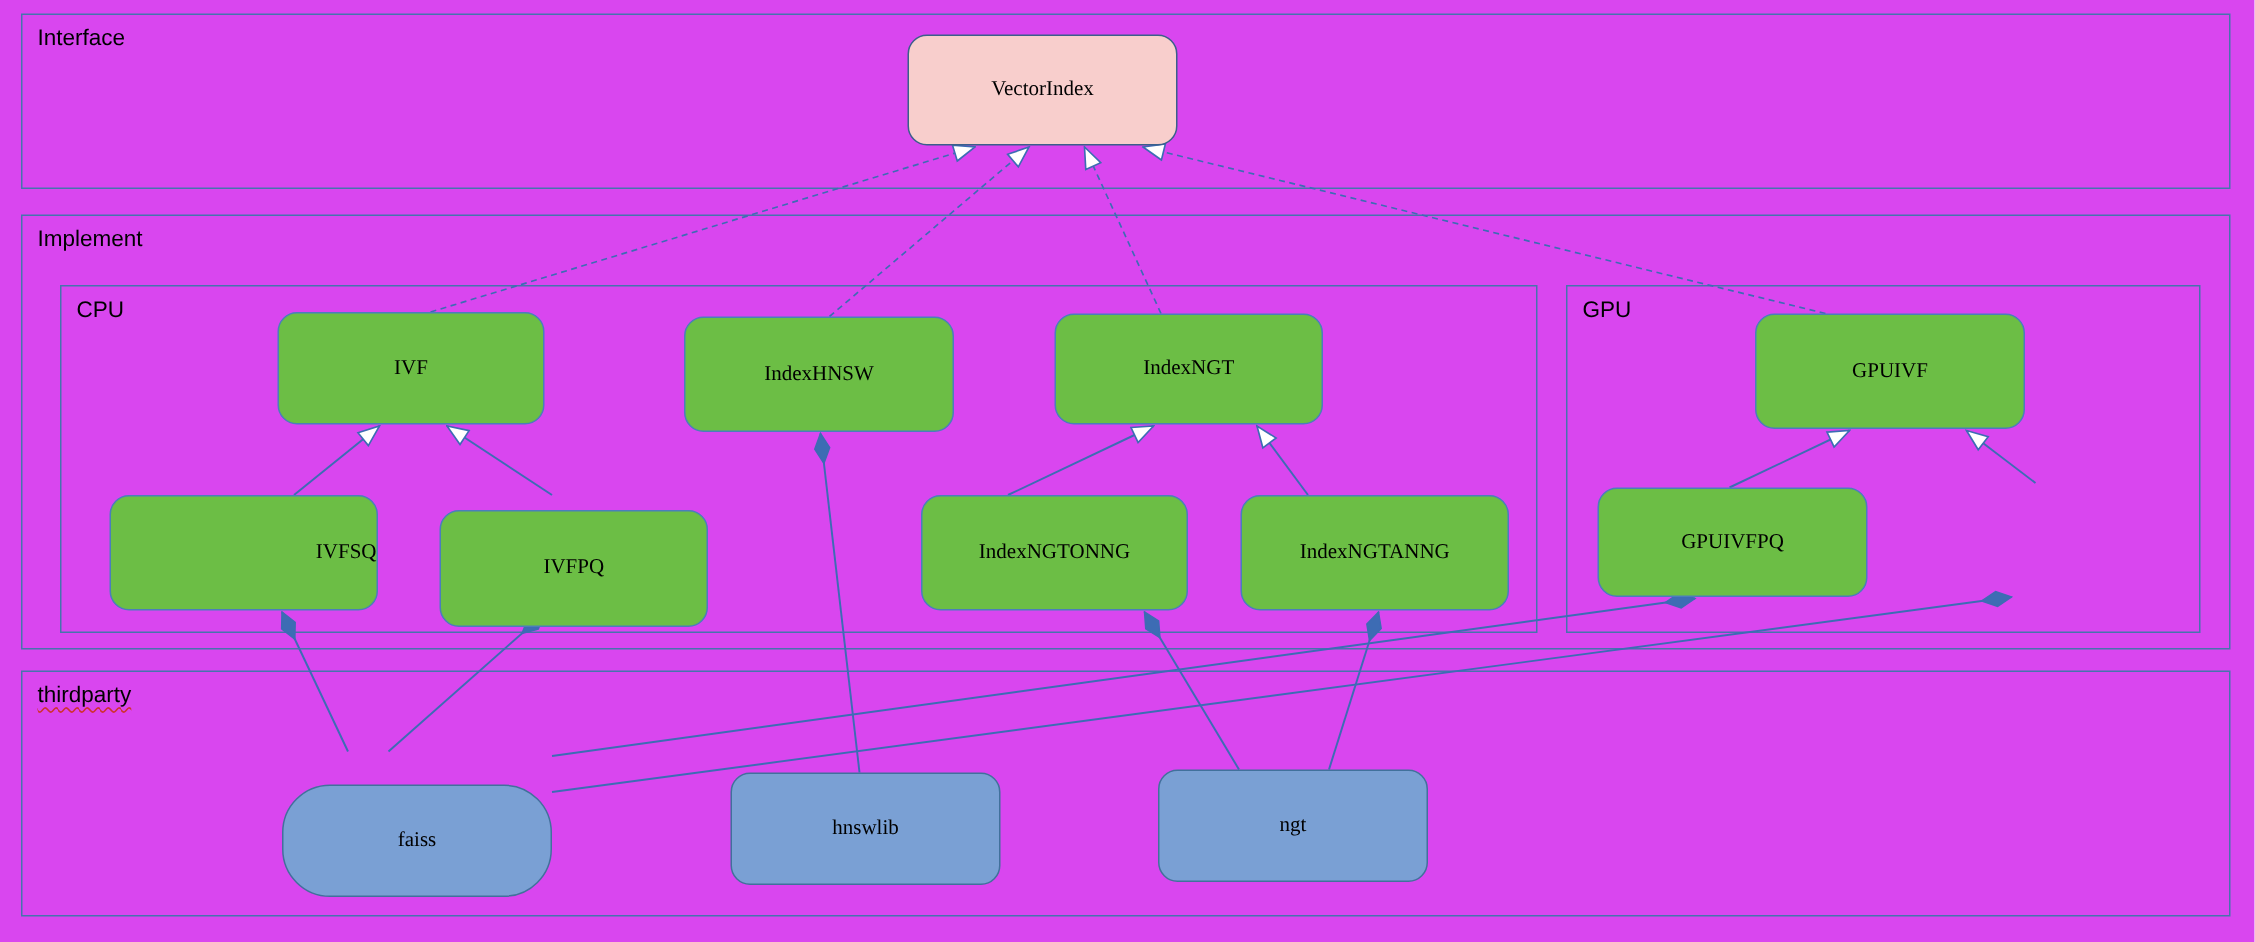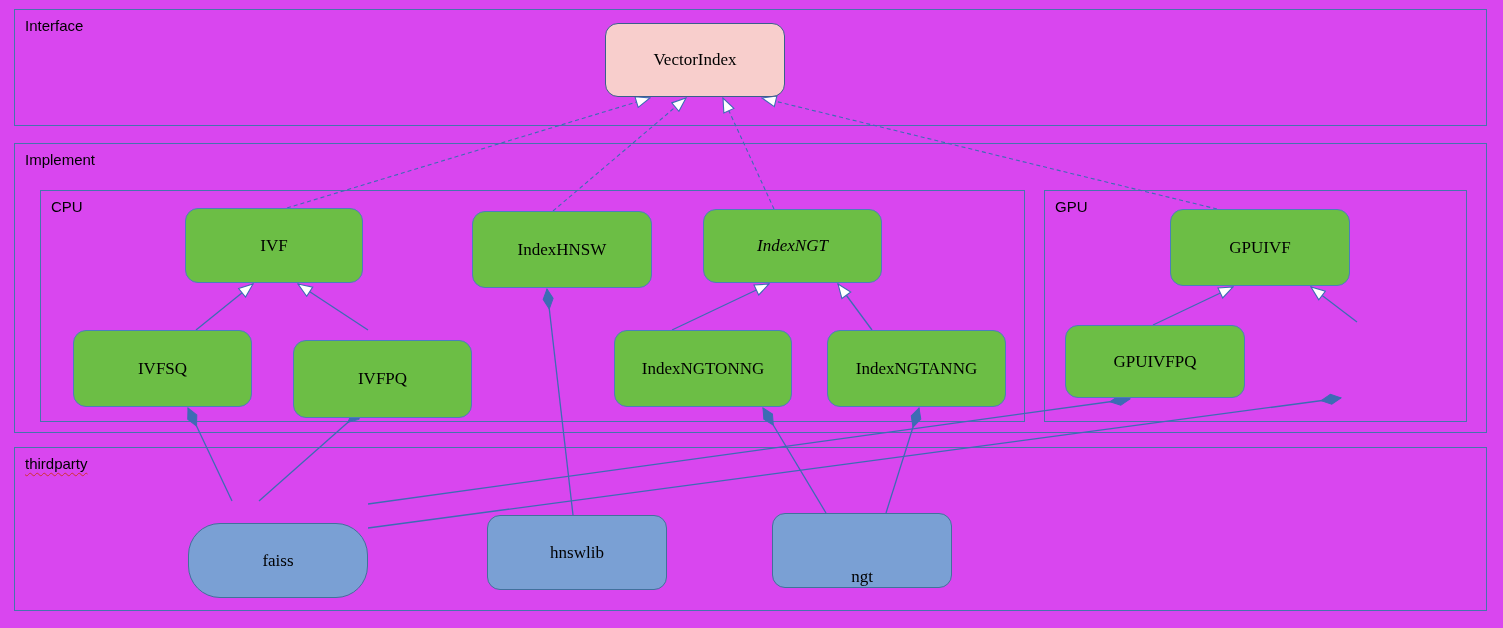--- a/index.html
+++ b/index.html
@@ -37,21 +37,21 @@
   .edge.realization{stroke-dasharray:4 3;stroke-width:1.1;}
   .marker-tri{fill:#ffffff;stroke:var(--line,#3d6cb4);stroke-width:1.1;}
   .marker-diamond{fill:var(--line,#3d6cb4);stroke:var(--line,#3d6cb4);}
   .node{
     position:absolute;
     border-radius:13px;
     display:flex;align-items:center;justify-content:center;
     box-sizing:border-box;
     z-index:3;
     font-family:"Liberation Serif",serif;
-    font-size:17px;
+    font-size:14px;
     color:#000;
     text-align:center;
   }
   .node.interface{
     background:var(--pink-fill,#f8cecc);
     border:1.5px solid var(--pink-border,#3a5f8b);
   }
   .node.impl{
     background:var(--green-fill,#6cbe45);
     border:1px solid var(--green-border,#4a7ebb);
@@ -107,27 +107,27 @@
     </div>
     <div class="container" style="left: 14px; top: 447px; width: 1473px; height: 164px;">
       <div class="container-label misspelled">thirdparty</div>
     </div>
     <div class="node interface" style="left: 605px; top: 23px; width: 180px; height: 74px;">
       <span class="node-label">VectorIndex</span>
     </div>
     <div class="node impl" style="left: 185px; top: 208px; width: 178px; height: 75px;">
       <span class="node-label">IVF</span>
     </div>
-    <div class="node impl" style="left: 456px; top: 211px; width: 180px; height: 77px; margin-left: 16px;">
+    <div class="node impl" style="left: 456px; top: 211px; width: 180px; height: 77px;">
       <span class="node-label">IndexHNSW</span>
     </div>
-    <div class="node impl" style="left: 703px; top: 209px; width: 179px; height: 74px; font-style: italic;">
+    <div class="node impl" style="left: 703px; top: 209px; width: 179px; height: 74px;">
       <span class="node-label">IndexNGT</span>
     </div>
-    <div class="node impl" style="left: 73px; top: 330px; width: 179px; height: 77px;">
+    <div class="node impl" style="left: 73px; top: 330px; width: 179px; height: 77px; justify-content: flex-end;">
       <span class="node-label">IVFSQ</span>
     </div>
     <div class="node impl" style="left: 293px; top: 340px; width: 179px; height: 78px;">
       <span class="node-label">IVFPQ</span>
     </div>
     <div class="node impl" style="left: 614px; top: 330px; width: 178px; height: 77px;">
       <span class="node-label">IndexNGTONNG</span>
     </div>
     <div class="node impl" style="left: 827px; top: 330px; width: 179px; height: 77px;">
       <span class="node-label">IndexNGTANNG</span>
@@ -137,16 +137,16 @@
     </div>
     <div class="node impl" style="left: 1065px; top: 325px; width: 180px; height: 73px;">
       <span class="node-label">GPUIVFPQ</span>
     </div>
     <div class="node thirdparty" style="left: 188px; top: 523px; width: 180px; height: 75px; border-radius: 32px;">
       <span class="node-label">faiss</span>
     </div>
     <div class="node thirdparty" style="left: 487px; top: 515px; width: 180px; height: 75px; align-items: center;">
       <span class="node-label">hnswlib</span>
     </div>
-    <div class="node thirdparty" style="left: 772px; top: 513px; width: 180px; height: 75px; align-items: flex-end;">
+    <div class="node thirdparty" style="left: 772px; top: 513px; width: 180px; height: 75px;">
       <span class="node-label">ngt</span>
     </div>
   </div>
 
 </body></html>

